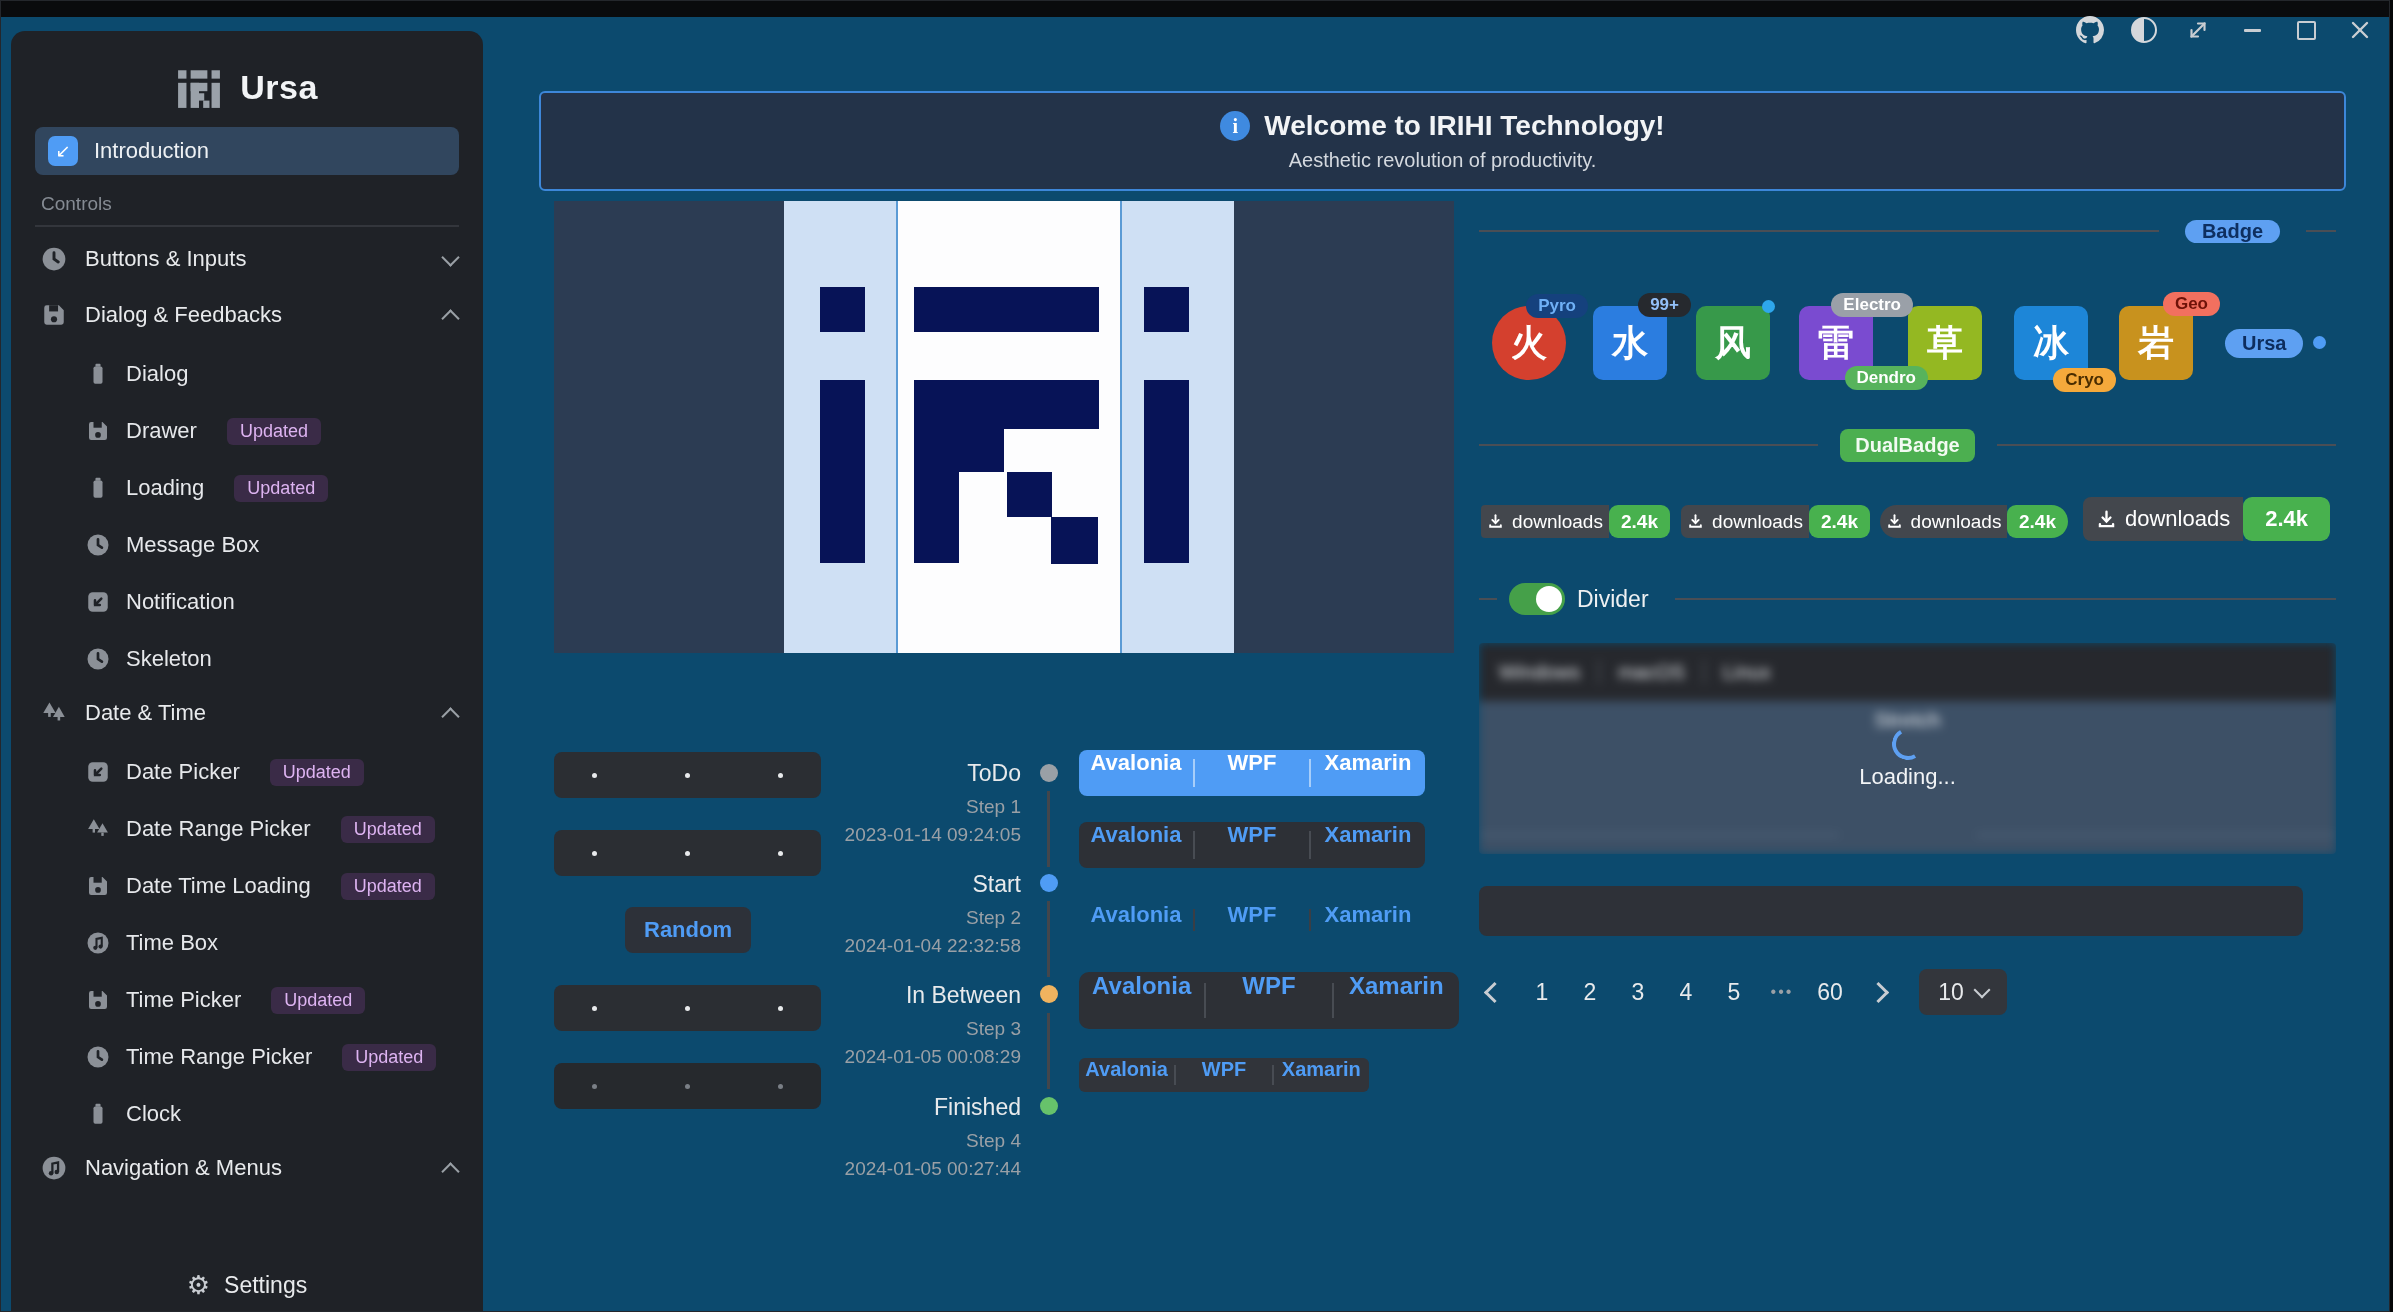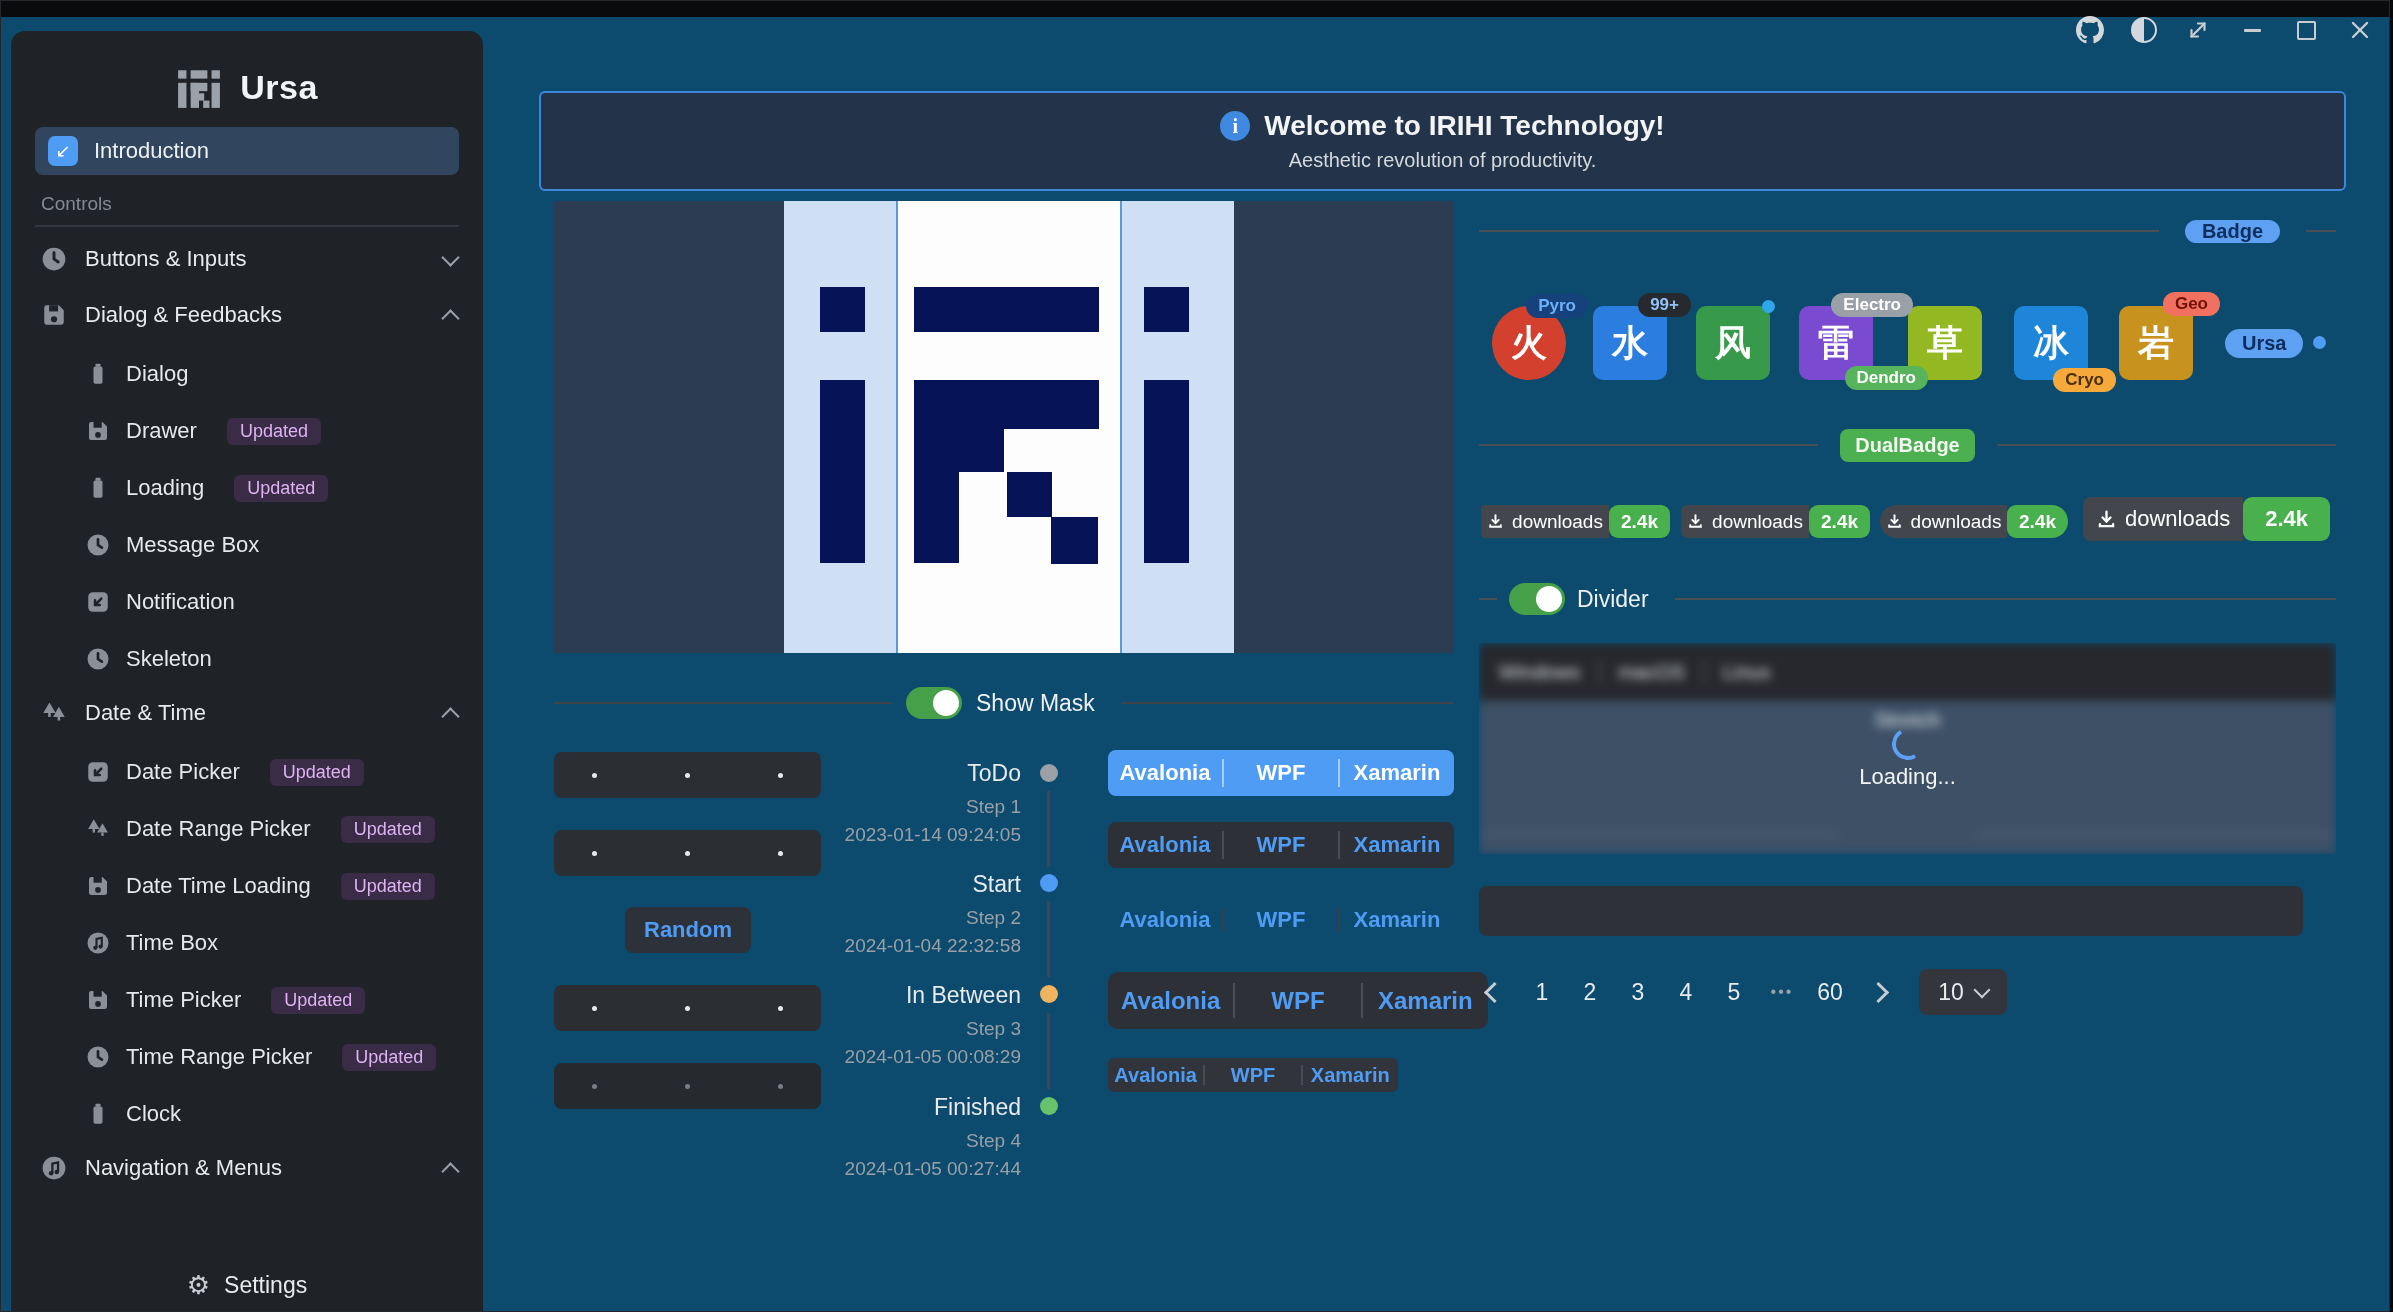--- a/index.html
+++ b/index.html
@@ -69,21 +69,21 @@
   .tl-item .t{color:#e8eaec;font-size:23px;line-height:28px;}
   .tl-item .s{color:#9aa0a6;font-size:19px;line-height:29px;margin-top:5px;}
   .tl-item .d{color:#9aa0a6;font-size:19px;line-height:27px;white-space:nowrap;}
   .tl-dot{position:absolute;left:1039px;width:18px;height:18px;border-radius:50%;}
   .tl-dot.d1{background:#9aa0a6;}
   .tl-dot.d2{background:#4f9cf5;}
   .tl-dot.d3{background:#f0b35f;}
   .tl-dot.d4{background:#67c26b;}
   .tl-seg{position:absolute;left:1046px;width:3px;background:#43464c;}
   
-  .bgroup{position:absolute;display:flex;align-items:center;border-radius:8px;overflow:hidden;margin-left:29px;}
+  .bgroup{position:absolute;display:flex;align-items:flex-start;border-radius:8px;overflow:hidden;}
   .bgroup .cell{flex:1;display:flex;align-items:center;justify-content:center;font-weight:bold;cursor:pointer;white-space:nowrap;}
   .bgroup .sep{width:2px;align-self:center;height:60%;}
   .bg-solid{left:1078px;top:749px;width:346px;height:46px;background:#4f9cf5;}
   .bg-solid .cell{color:#fff;font-size:22px;}
   .bg-solid .sep{background:rgba(255,255,255,.5);}
   .bg-dark1{left:1078px;top:821px;width:346px;height:46px;background:#2d3036;}
   .bg-dark1 .cell{color:#4f9cf5;font-size:22px;}
   .bg-dark1 .sep{background:#484c53;}
   .bg-ghost{left:1078px;top:901px;width:346px;height:36px;background:transparent;}
   .bg-ghost .cell{color:#4f9cf5;font-size:22px;}
@@ -404,28 +404,20 @@
     <div class="g" style="left:40%;width:20.5%;top:19%;height:10%;"></div>
     <div class="g" style="left:40%;width:20.5%;top:39.5%;height:11%;"></div>
     <div class="g" style="left:40%;width:10%;top:39.5%;height:20.5%;"></div>
     <div class="g" style="left:40%;width:5%;top:39.5%;height:40.5%;"></div>
     <div class="g" style="left:50.3%;width:5%;top:60%;height:10%;"></div>
     <div class="g" style="left:55.2%;width:5.3%;top:70%;height:10.3%;"></div>
     <div class="g" style="left:65.5%;width:5%;top:19%;height:10%;"></div>
     <div class="g" style="left:65.5%;width:5%;top:39.5%;height:40.5%;"></div>
   </div>
 
-  <div class="mask-row">
-    <span class="hline l1"></span>
-    <span class="toggle">
-        <span class="knob"></span>
-      </span>
-    <span class="lbl">Show Mask</span>
-    <span class="hline l2"></span>
-  </div>
 
   <div class="skel" style="top:751px;">
       <i></i>
       <i></i>
       <i></i>
     </div>
   <div class="skel" style="top:829px;">
       <i></i>
       <i></i>
       <i></i>

